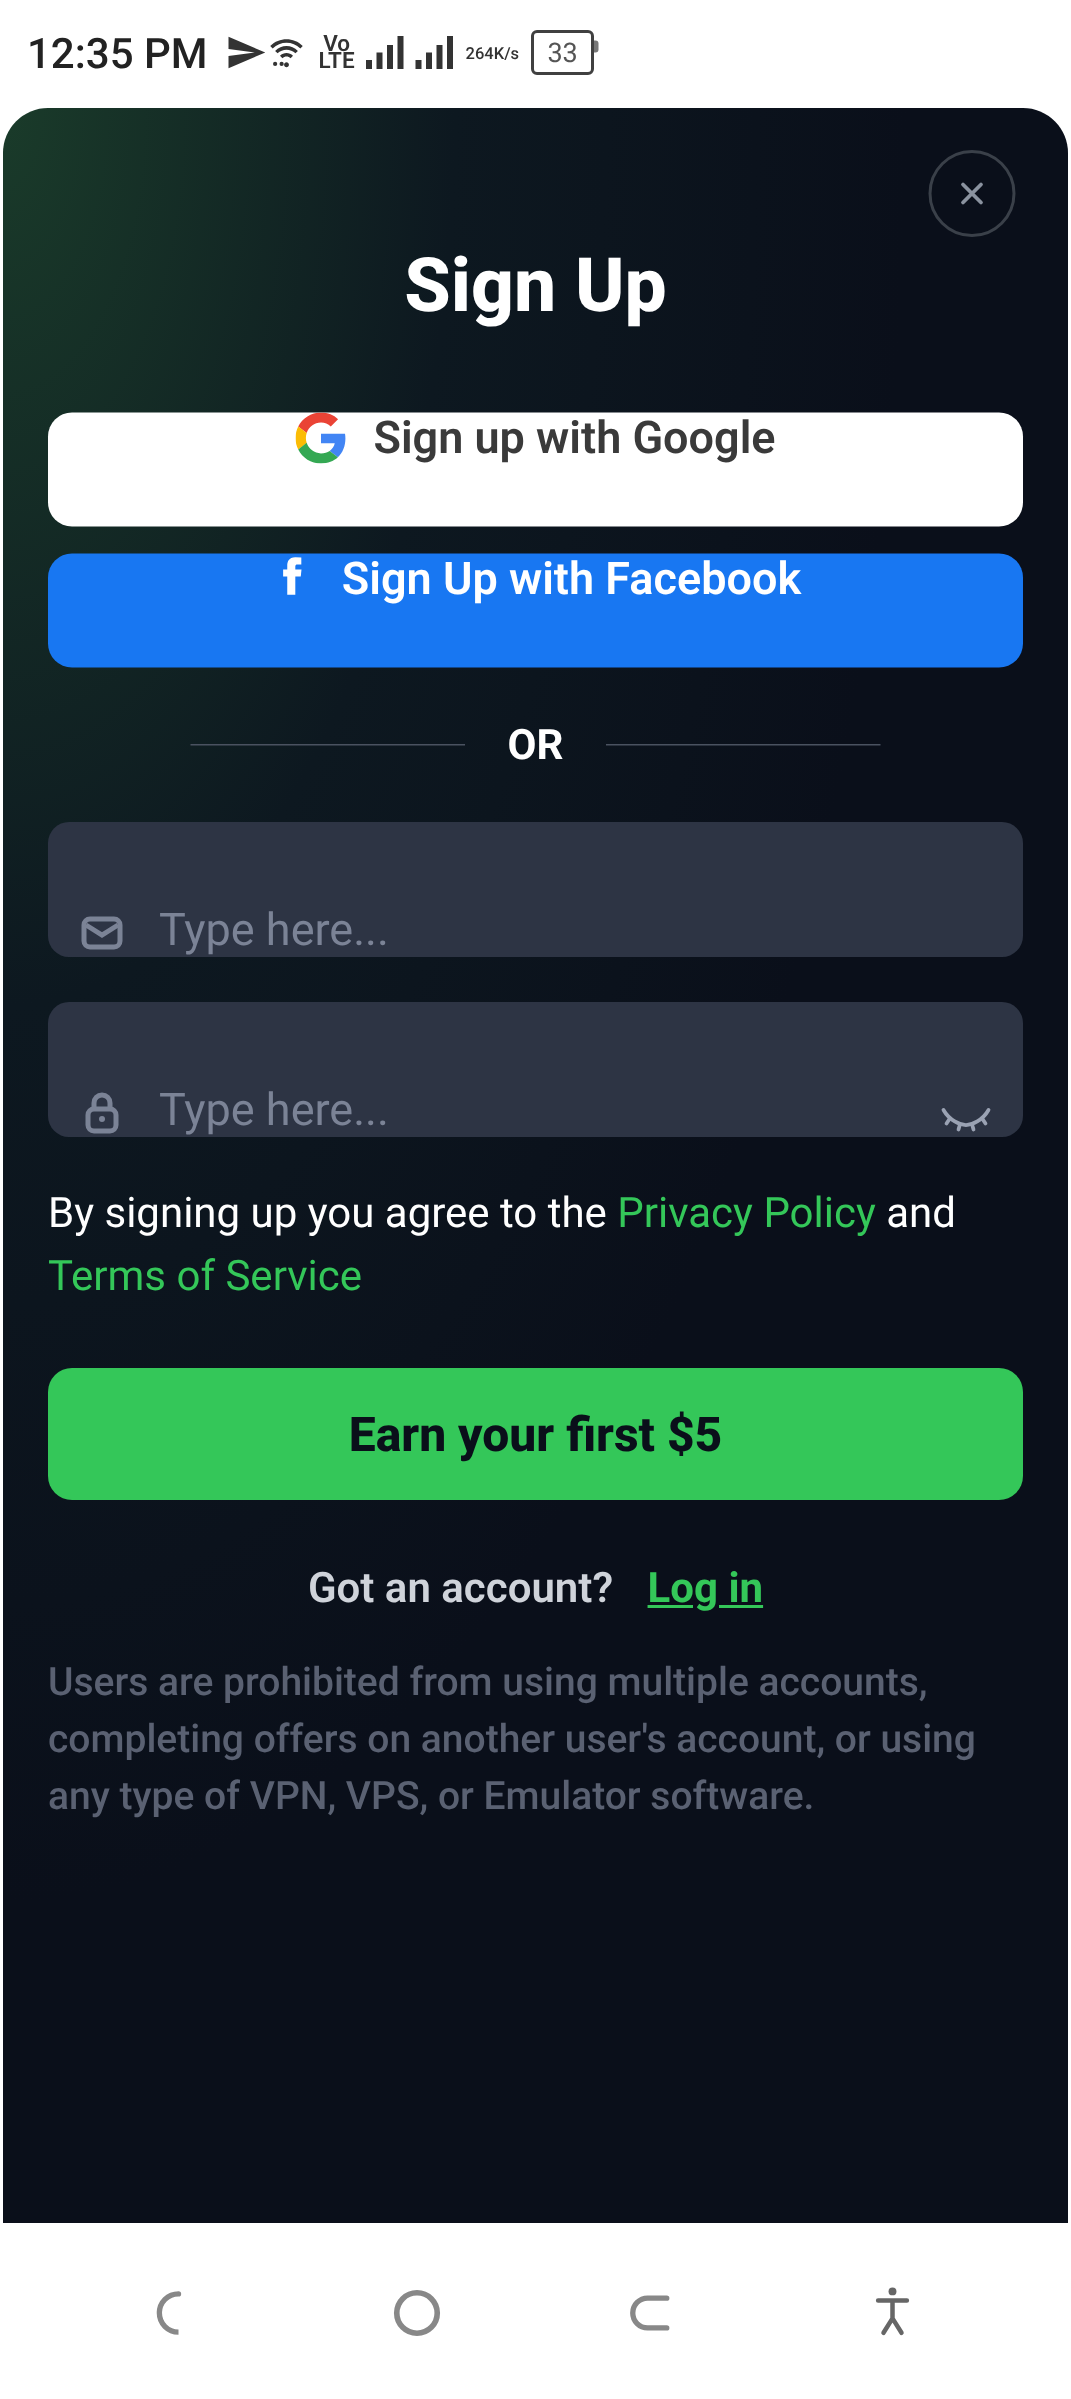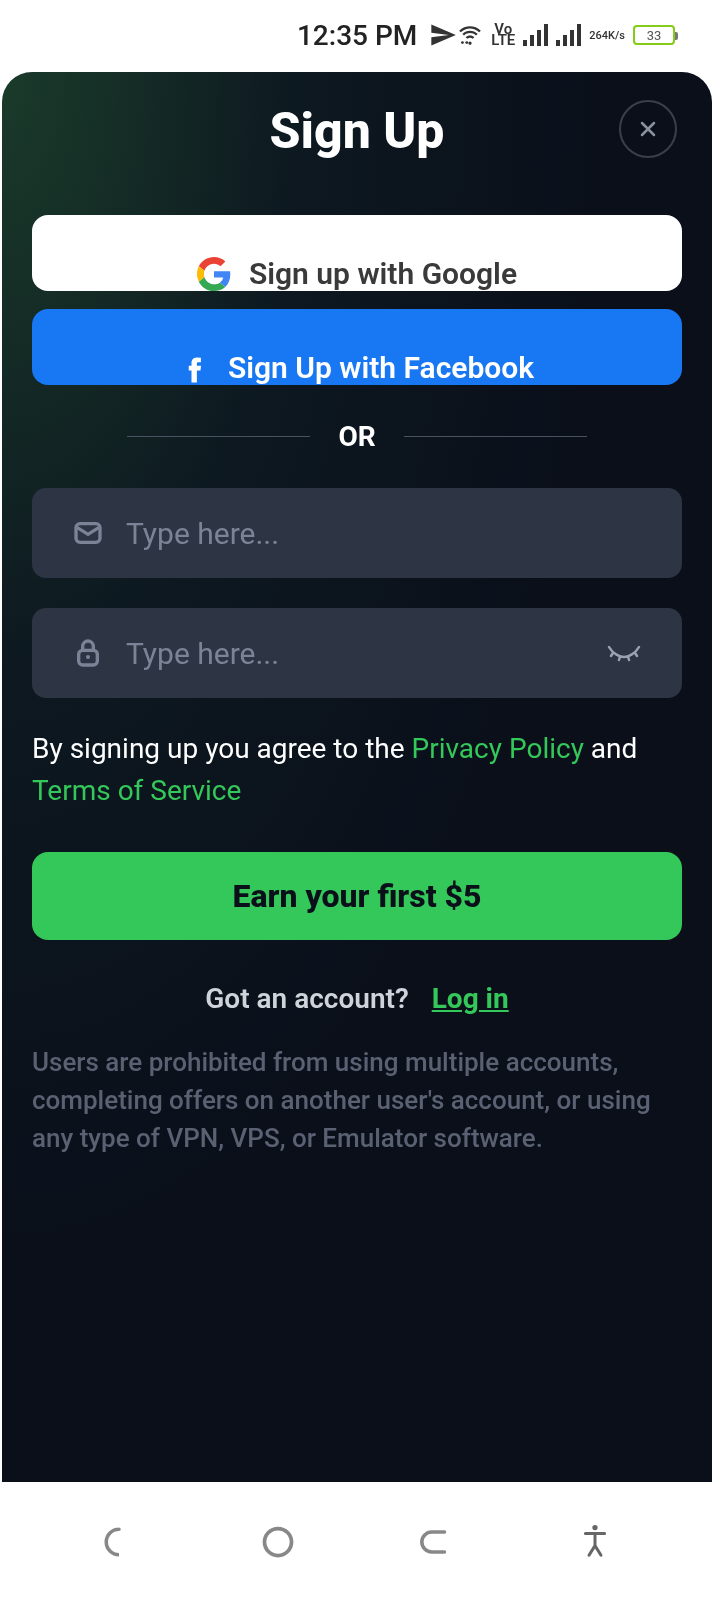--- a/index.html
+++ b/index.html
@@ -15,22 +15,22 @@
   background: #ffffff;
   display: flex;
   flex-direction: column;
 }
 
 .status-bar {
   height: 70px;
   background: #ffffff;
   display: flex;
   align-items: center;
-  justify-content: flex-end;
-  padding: 0 39px;
+  justify-content: flex-start;
+  padding: 0 18px;
   color: #333;
 }
 
 .status-left {
   display: flex;
   align-items: center;
   gap: 12px;
 }
 
 .status-time {
@@ -72,27 +72,27 @@
   flex-direction: row;
   align-items: center;
   font-size: 11px;
   line-height: 11px;
   font-weight: 500;
   color: #333;
 }
 
 .battery {
   width: 42px;
-  height: 20px;
-  border: 2px solid #84cc16;
+  height: 30px;
+  border: 2px solid #404040;
   border-radius: 4px;
   display: flex;
   align-items: center;
   justify-content: center;
-  font-size: 13px;
+  font-size: 18px;
   color: #555;
   position: relative;
 }
 
 .battery::after {
   content: '';
   position: absolute;
   right: -5px;
   top: 5px;
   width: 3px;
@@ -123,30 +123,31 @@
   display: flex;
   align-items: center;
   justify-content: center;
   cursor: pointer;
 }
 
 .page-title {
   font-size: 50px;
   font-weight: 800;
   text-align: center;
+  margin-top: 60px;
   margin-bottom: 55px;
   color: #fff;
 }
 
 .social-btn {
   width: 100%;
   height: 76px;
   border-radius: 16px;
   display: flex;
-  align-items: flex-end;
+  align-items: flex-start;
   justify-content: center;
   gap: 18px;
   font-size: 30px;
   font-weight: 600;
   border: none;
   cursor: pointer;
   margin-bottom: 18px;
 }
 
 .google-btn {
@@ -183,22 +184,22 @@
   font-weight: 700;
   color: #fff;
   margin-bottom: 20px;
 }
 
 .input-wrapper {
   background: #2d3444;
   border-radius: 14px;
   height: 90px;
   display: flex;
-  align-items: center;
-  padding: 0 40px;
+  align-items: flex-end;
+  padding: 0 20px;
   margin-bottom: 30px;
   gap: 22px;
 }
 
 .input-field {
   flex: 1;
   background: transparent;
   border: none;
   outline: none;
   color: #fff;

